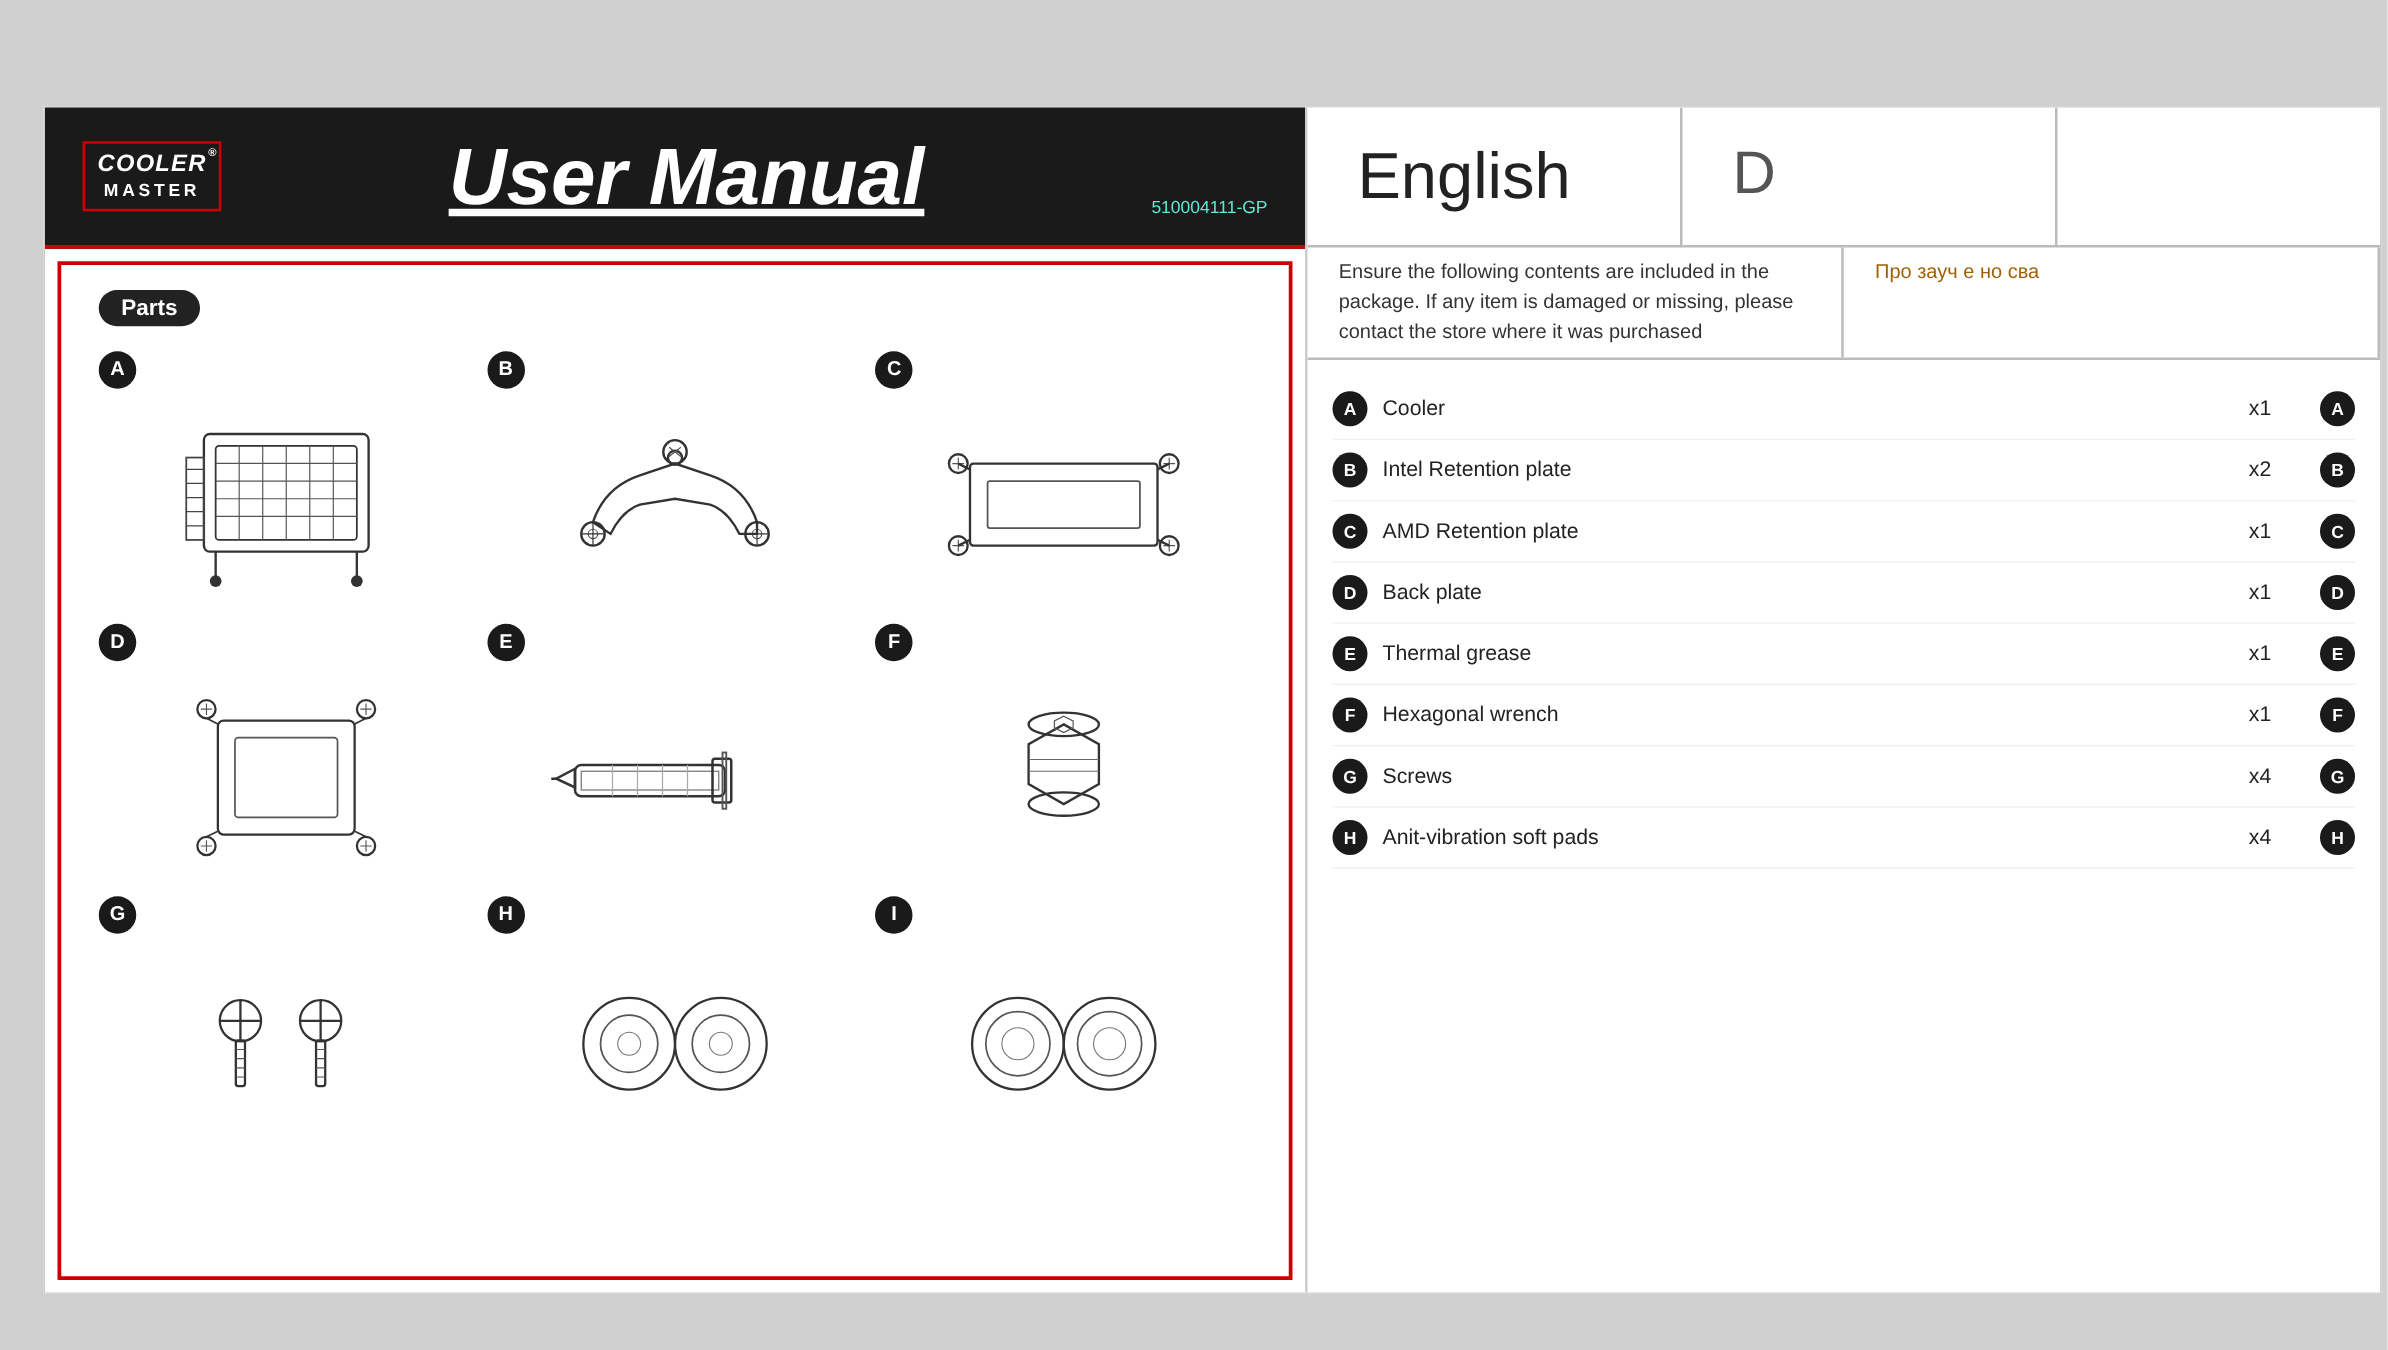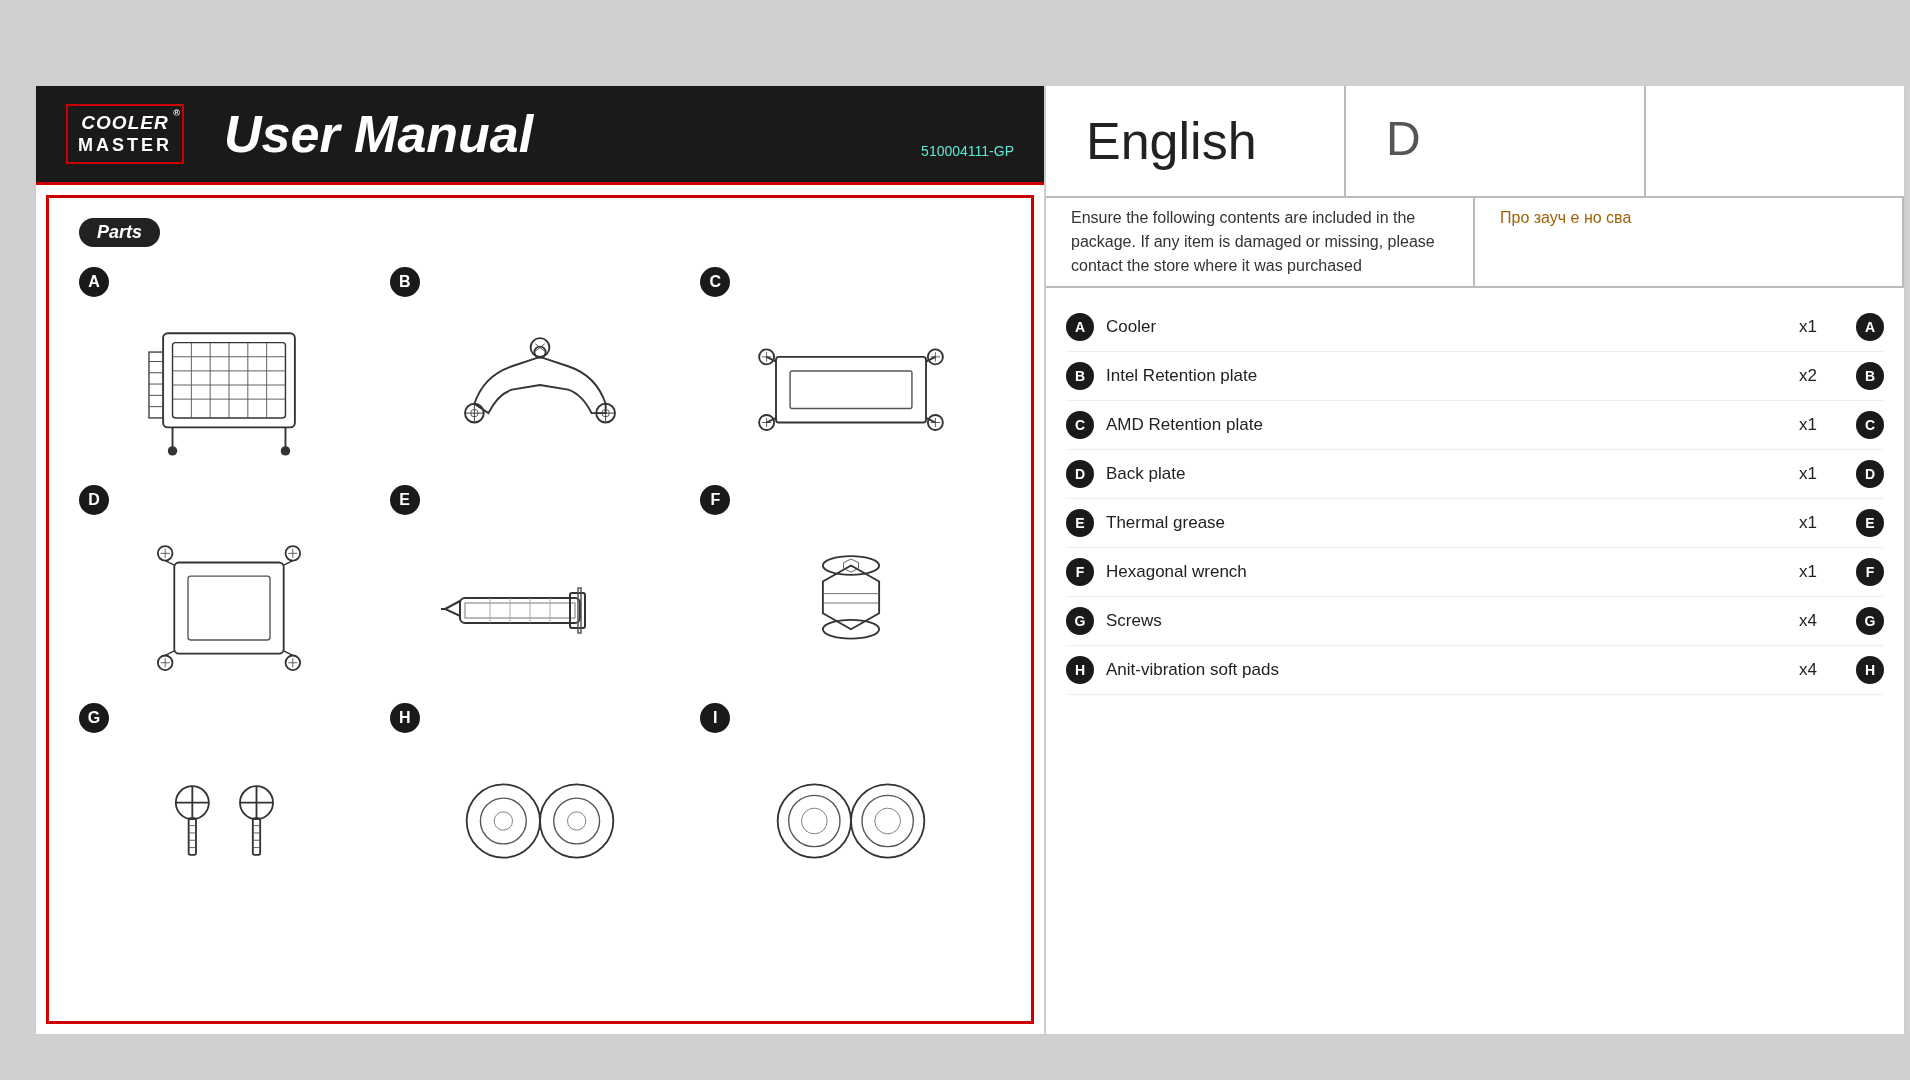--- a/index.html
+++ b/index.html
@@ -60,32 +60,34 @@
     }
 
     .logo-text-top {
       font-size: 19px;
       font-weight: 900;
       font-style: italic;
       letter-spacing: 1px;
     }
 
     .logo-text-bottom {
-      font-size: 18px;
+      font-size: 14px;
       font-weight: 700;
       letter-spacing: 3px;
     }
 
     .title-text {
       color: white;
-      font-size: 52px;
+      font-size: 64px;
       font-weight: 900;
       font-style: italic;
       font-family: Arial Black, Arial, sans-serif;
       flex: 1;
+      text-align: center;
+      text-decoration: underline;
     }
 
     .model-number {
       color: #5eead4;
       font-size: 14px;
       text-align: right;
       align-self: flex-end;
       padding-bottom: 5px;
     }
 
@@ -99,21 +101,20 @@
 
     .parts-label {
       display: inline-block;
       background: #222;
       color: white;
       font-size: 18px;
       font-weight: bold;
       padding: 4px 18px;
       border-radius: 20px;
       margin-bottom: 15px;
-      font-style: italic;
     }
 
     .parts-grid {
       display: grid;
       grid-template-columns: repeat(3, 1fr);
       gap: 20px 10px;
       padding-top: 5px;
     }
 
     .part-item {

